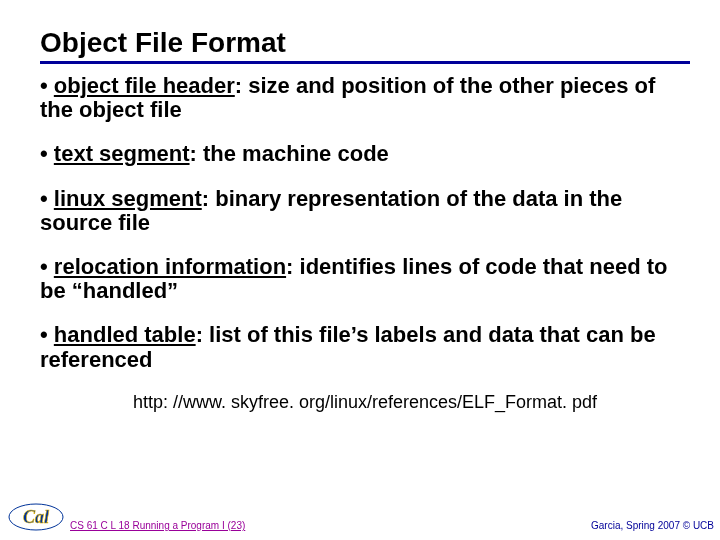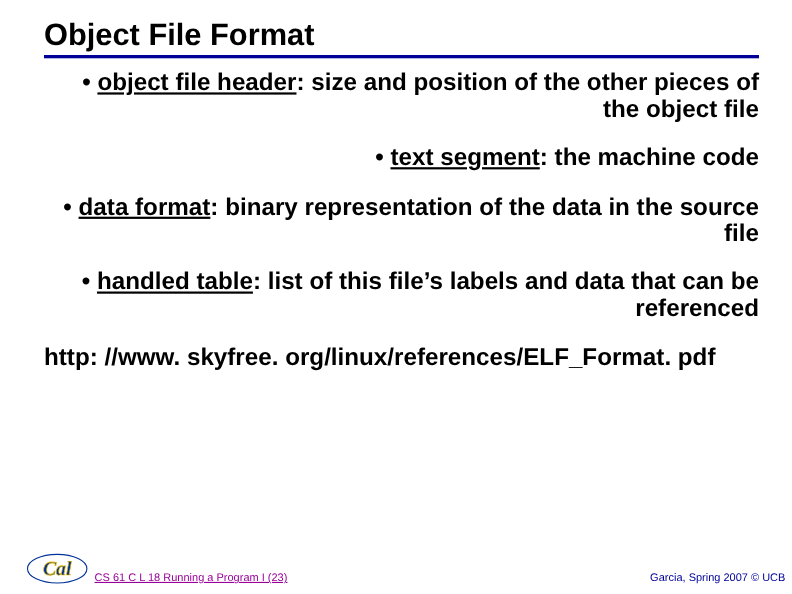--- a/index.html
+++ b/index.html
@@ -7,56 +7,56 @@
     padding: 0;
     width: 720px;
     height: 540px;
     font-family: Arial, Helvetica, sans-serif;
     background: #fff;
     color: #000;
     position: relative;
     overflow: hidden;
   }
   .slide {
-    padding: 16px 30px 0 40px;
+    padding: 27px 30px 0 40px;
   }
   .title {
     font-size: 28px;
     font-weight: bold;
     color: #000;
     padding-bottom: 2px;
     border-bottom: 3px solid #000099;
     margin-bottom: 10px;
   }
   .bullets {
     margin: 0;
     padding: 0;
   }
   .bullet {
     font-size: 22px;
     font-weight: bold;
     margin: 0 0 20px 0;
     line-height: 1.1;
-    text-align: right;
   }
   .bullet .marker {
     display: inline;
   }
   .term {
     text-decoration: underline;
   }
   .url {
-    font-size: 22px;
-    font-weight: bold;
+    text-align: center;
+    font-size: 18px;
+    font-weight: normal;
     margin-top: 6px;
   }
   .footer {
     position: absolute;
     bottom: 6px;
-    left: 16px;
+    left: 0;
     right: 0;
     height: 30px;
   }
   .logo {
     position: absolute;
     left: 8px;
     bottom: 2px;
   }
   .logo svg { display: block; }
   .footer-left {
@@ -82,21 +82,24 @@
   <div class="title">Object File Format</div>
 
   <div class="bullets">
     <div class="bullet">
       <span class="marker">• </span><span class="term">object file header</span><span>: size and position of the other pieces of the object file</span>
     </div>
     <div class="bullet">
       <span class="marker">• </span><span class="term">text segment</span><span>: the machine code</span>
     </div>
     <div class="bullet">
-      <span class="marker">• </span><span class="term">data format</span><span>: binary representation of the data in the source file</span>
+      <span class="marker">• </span><span class="term">linux segment</span><span>: binary representation of the data in the source file</span>
+    </div>
+    <div class="bullet">
+      <span class="marker">• </span><span class="term">relocation information</span><span>: identifies lines of code that need to be “handled”</span>
     </div>
     <div class="bullet">
       <span class="marker">• </span><span class="term">handled table</span><span>: list of this file’s labels and data that can be referenced</span>
     </div>
   </div>
 
   <div class="url">http: //www. skyfree. org/linux/references/ELF_Format. pdf</div>
 </div>
 
 <div class="footer">

